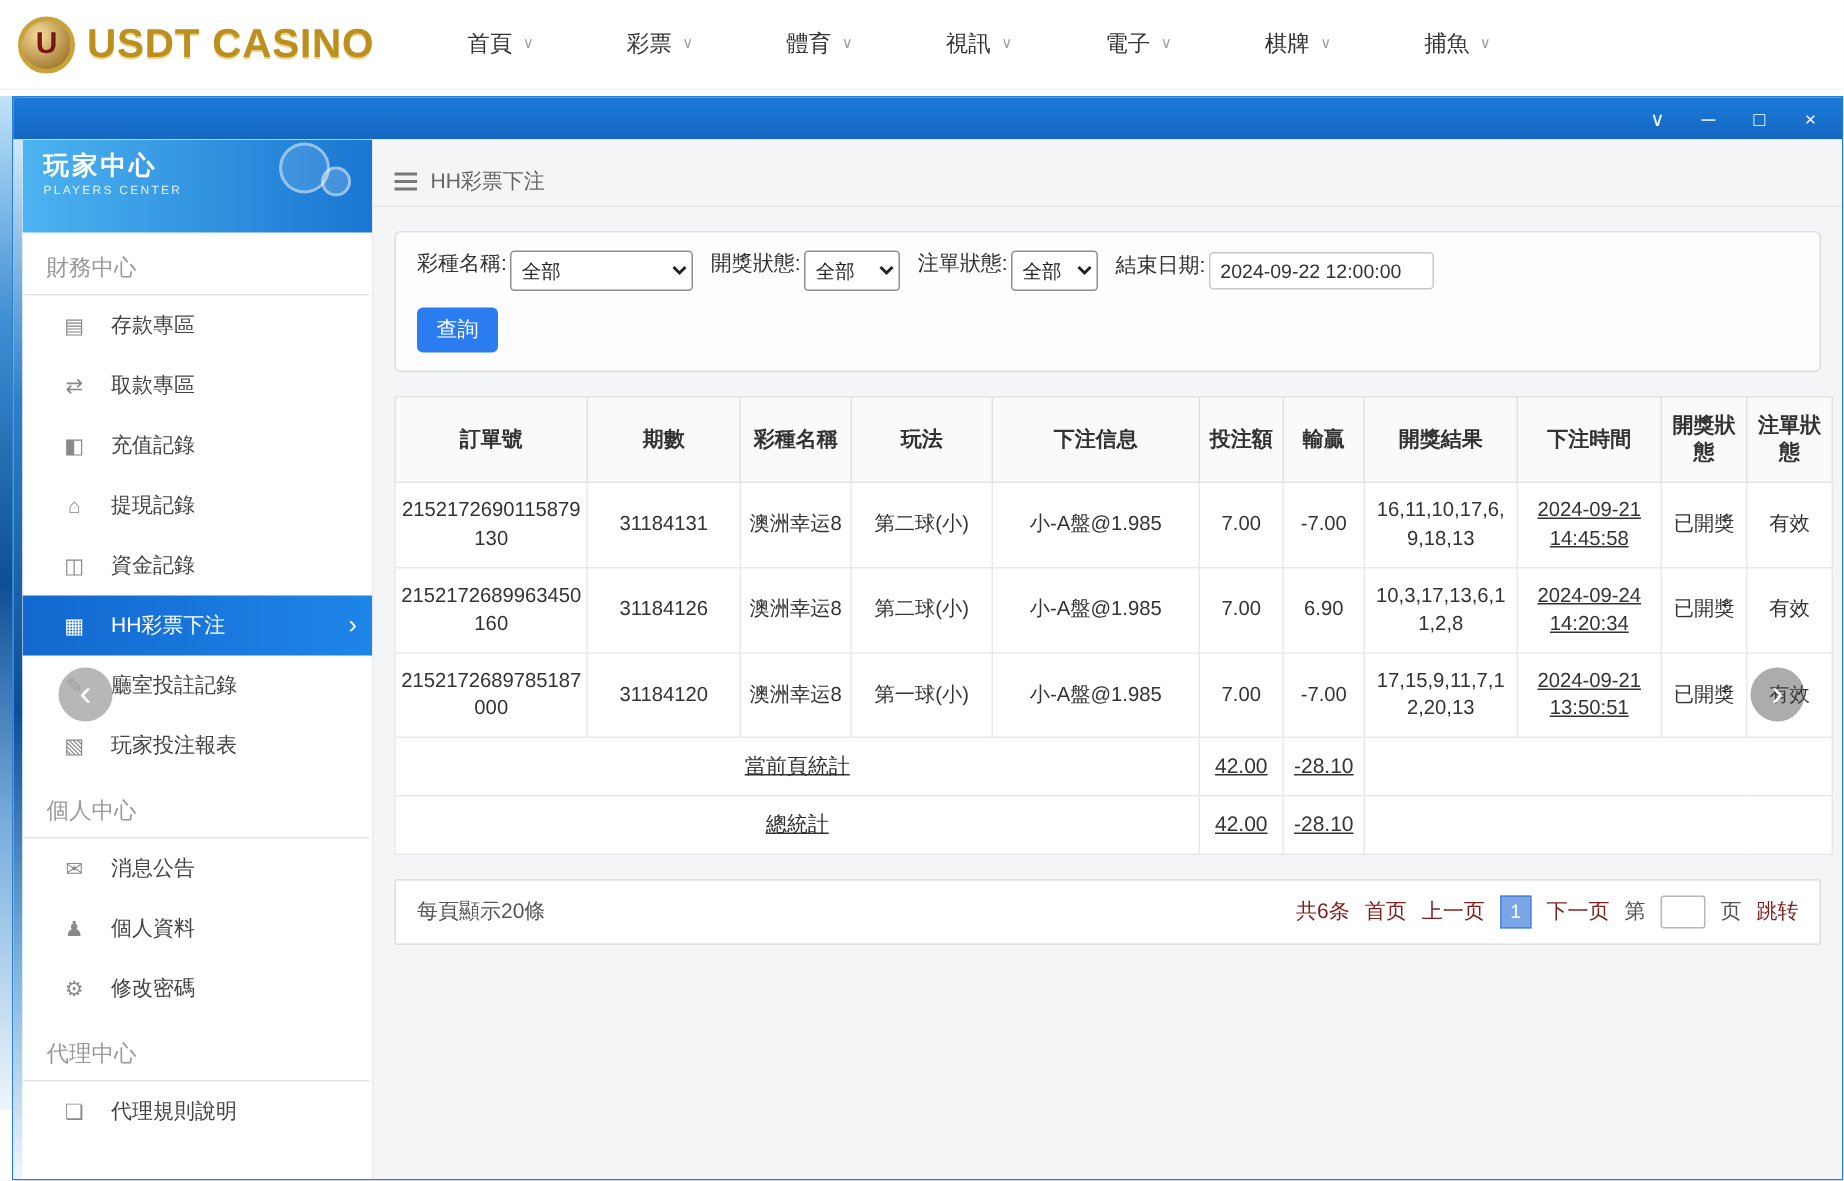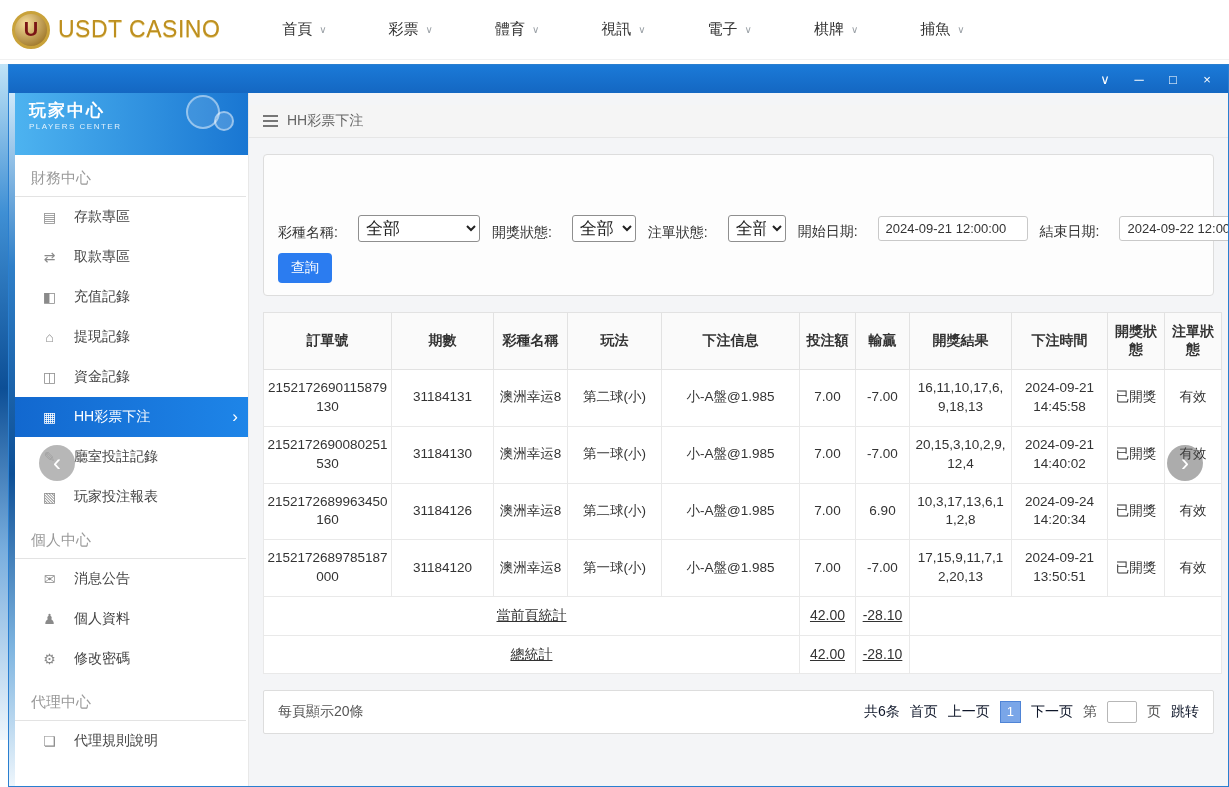--- a/index.html
+++ b/index.html
@@ -5,21 +5,21 @@
   * { box-sizing: border-box; margin: 0; padding: 0; }
   html,body { width:1229px; height:787px; overflow:hidden; }
   body { font-family:"Liberation Sans","DejaVu Sans",sans-serif; background:#fff; position:relative; color:#333; }
 
   
   .topbar { height:60px; display:flex; align-items:center; padding-left:12px; background:#fff; border-bottom:1px solid #f1f1f1; }
   .logo { display:flex; align-items:center; gap:8px; cursor:pointer; }
   .logo-emblem { width:38px; height:38px; border-radius:50%; border:3px solid #c9a23a;
     background:radial-gradient(circle at 35% 30%, #f6dd9a, #8a5f10); color:#7a1515;
     display:grid; place-items:center; font-weight:bold; font-size:20px; }
-  .logo-text { font-size:23px; font-weight:400; color:#bd8f1f; letter-spacing:.5px;
+  .logo-text { font-size:27px; font-weight:700; color:#bd8f1f; letter-spacing:.5px;
     text-shadow:0 1px 0 #e9d28c; }
   .topnav { margin-left:62px; display:flex; gap:62px; }
   .topnav-item { display:flex; align-items:center; gap:7px; font-size:15px; color:#333; cursor:pointer; }
   .topnav-item .chev { color:#9aa0a6; font-size:10px; }
 
   
   .bg-strip { position:absolute; left:0; top:64px; width:16px; height:676px;
     background:linear-gradient(180deg,#bfe3f7 0%,#3f8fd4 22%,#0d4f96 48%,#79aede 72%,#eef6fc 100%); }
 
   
@@ -53,39 +53,39 @@
   
   .main { flex:1; display:flex; flex-direction:column; background:#f4f5f7; overflow:hidden; }
   .breadcrumb-bar { height:33px; margin-top:12px; background:#f5f5f5; border-bottom:1px solid #e6e6e6;
     display:flex; align-items:center; gap:9px; padding:0 14px; color:#666; font-size:14px; }
   .hamburger { display:inline-flex; flex-direction:column; gap:3px; width:15px; cursor:pointer; }
   .hamburger i { height:2px; background:#777; display:block; }
   .content { flex:1; padding:16px 14px 0; display:flex; flex-direction:column; gap:16px; overflow:hidden; }
 
   .filter-panel { background:#fdfdfd; border:1px solid #ddd; border-radius:4px; padding:12px 14px; }
   .filter-row { display:flex; align-items:center; font-size:14px; color:#333; white-space:nowrap; }
-  .filter-group { display:flex; align-items:flex-end; gap:20px; margin-right:12px;margin-top:48px; }
-  select { height:27px; border:1px solid #8f8f8f; border-radius:3px; background:#fff; font-size:17px; padding:2px 3px; color:#222; }
+  .filter-group { display:flex; align-items:flex-start; gap:2px; margin-right:12px; }
+  select { height:27px; border:1px solid #8f8f8f; border-radius:3px; background:#fff; font-size:13px; padding:2px 3px; color:#222; }
   .sel-lottery { width:122px; } .sel-small { width:64px; } .sel-tiny { width:58px; }
   .date-input { width:150px; height:25px; border:1px solid #c9c9c9; border-radius:3px; font-size:13px; padding:2px 7px; color:#333; }
   .btn-search { margin-top:11px; background:#2b7cf0; color:#fff; border:none; border-radius:4px;
     padding:6px 13px; font-size:14px; cursor:pointer; }
 
   table { width:100%; border-collapse:collapse; background:#fff; table-layout:fixed; }
   th { background:#fafafa; border:1px solid #e2e2e2; font-size:14px; font-weight:bold; color:#333; padding:10px 3px; }
   td { border:1px solid #e9e9e9; text-align:center; font-size:13.5px; color:#333; padding:9px 3px;
     word-break:break-all; line-height:1.4; background:#fff; }
-  td.cell-time { word-break:normal; }
+  td.cell-time { word-break:normal;text-decoration:underline; }
   tr.summary-row td { padding:9px 3px; font-size:14px;text-decoration:underline; }
 
   .footer-bar { background:#fff; border:1px solid #ddd; border-radius:2px; height:44px;
     display:flex; align-items:center; justify-content:space-between; padding:0 14px;
     font-size:14px; color:#555; margin-bottom:16px; }
   .pagination { display:flex; align-items:center; gap:10px; }
-  .pg-link { color:#0f172a; cursor:pointer; }
+  .pg-link { color:#7f1d1d; cursor:pointer; }
   .pg-current { background:#7aa6e8; border:1px solid #4f84d6; color:#fff; font-size:13px;
     padding:1px 6px; line-height:18px; cursor:default; }
   .jump-input { width:30px; height:22px; border:1px solid #b7b7b7; border-radius:2px; }
 
   .circle-btn { position:absolute; width:36px; height:36px; border-radius:50%; display:grid;
     place-items:center; color:#fff; font-size:24px; top:352px; cursor:pointer; z-index:6; user-select:none; }
   .circle-left { left:30px; background:rgba(165,165,165,.8); }
   .circle-right { right:25px; background:rgba(70,70,70,.45); }
 </style>
 </head>
@@ -228,24 +228,20 @@
               <label>開獎狀態:</label>
               <select class="sel-small">
                 <option>全部</option>
               </select>
             </span>
             <span class="filter-group">
               <label>注單狀態:</label>
               <select class="sel-tiny">
                 <option>全部</option>
               </select>
-            </span>
-            <span class="filter-group">
-              <label>開始日期:</label>
-              <input class="date-input" type="text" value="2024-09-21 12:00:00" style="">
             </span>
             <span class="filter-group">
               <label>結束日期:</label>
               <input class="date-input" type="text" value="2024-09-22 12:00:00" style="">
             </span>
           </div>
           <button class="btn-search">查詢</button>
         </div>
 
         <table>
@@ -285,33 +281,20 @@
                 <td class="cell-play">第二球(小)</td>
                 <td class="cell-bet_info">小-A盤@1.985</td>
                 <td class="cell-amount">7.00</td>
                 <td class="cell-winloss">-7.00</td>
                 <td class="cell-result">16,11,10,17,6,9,18,13</td>
                 <td class="cell-time">2024-09-21 14:45:58</td>
                 <td class="cell-draw_status">已開獎</td>
                 <td class="cell-order_status">有效</td>
               </tr>
               <tr class="data-row">
-                <td class="cell-order">2152172690080251530</td>
-                <td class="cell-period">31184130</td>
-                <td class="cell-game">澳洲幸运8</td>
-                <td class="cell-play">第一球(小)</td>
-                <td class="cell-bet_info">小-A盤@1.985</td>
-                <td class="cell-amount">7.00</td>
-                <td class="cell-winloss">-7.00</td>
-                <td class="cell-result">20,15,3,10,2,9,12,4</td>
-                <td class="cell-time">2024-09-21 14:40:02</td>
-                <td class="cell-draw_status">已開獎</td>
-                <td class="cell-order_status">有效</td>
-              </tr>
-              <tr class="data-row">
                 <td class="cell-order">2152172689963450160</td>
                 <td class="cell-period">31184126</td>
                 <td class="cell-game">澳洲幸运8</td>
                 <td class="cell-play">第二球(小)</td>
                 <td class="cell-bet_info">小-A盤@1.985</td>
                 <td class="cell-amount">7.00</td>
                 <td class="cell-winloss">6.90</td>
                 <td class="cell-result">10,3,17,13,6,11,2,8</td>
                 <td class="cell-time">2024-09-24 14:20:34</td>
                 <td class="cell-draw_status">已開獎</td>

